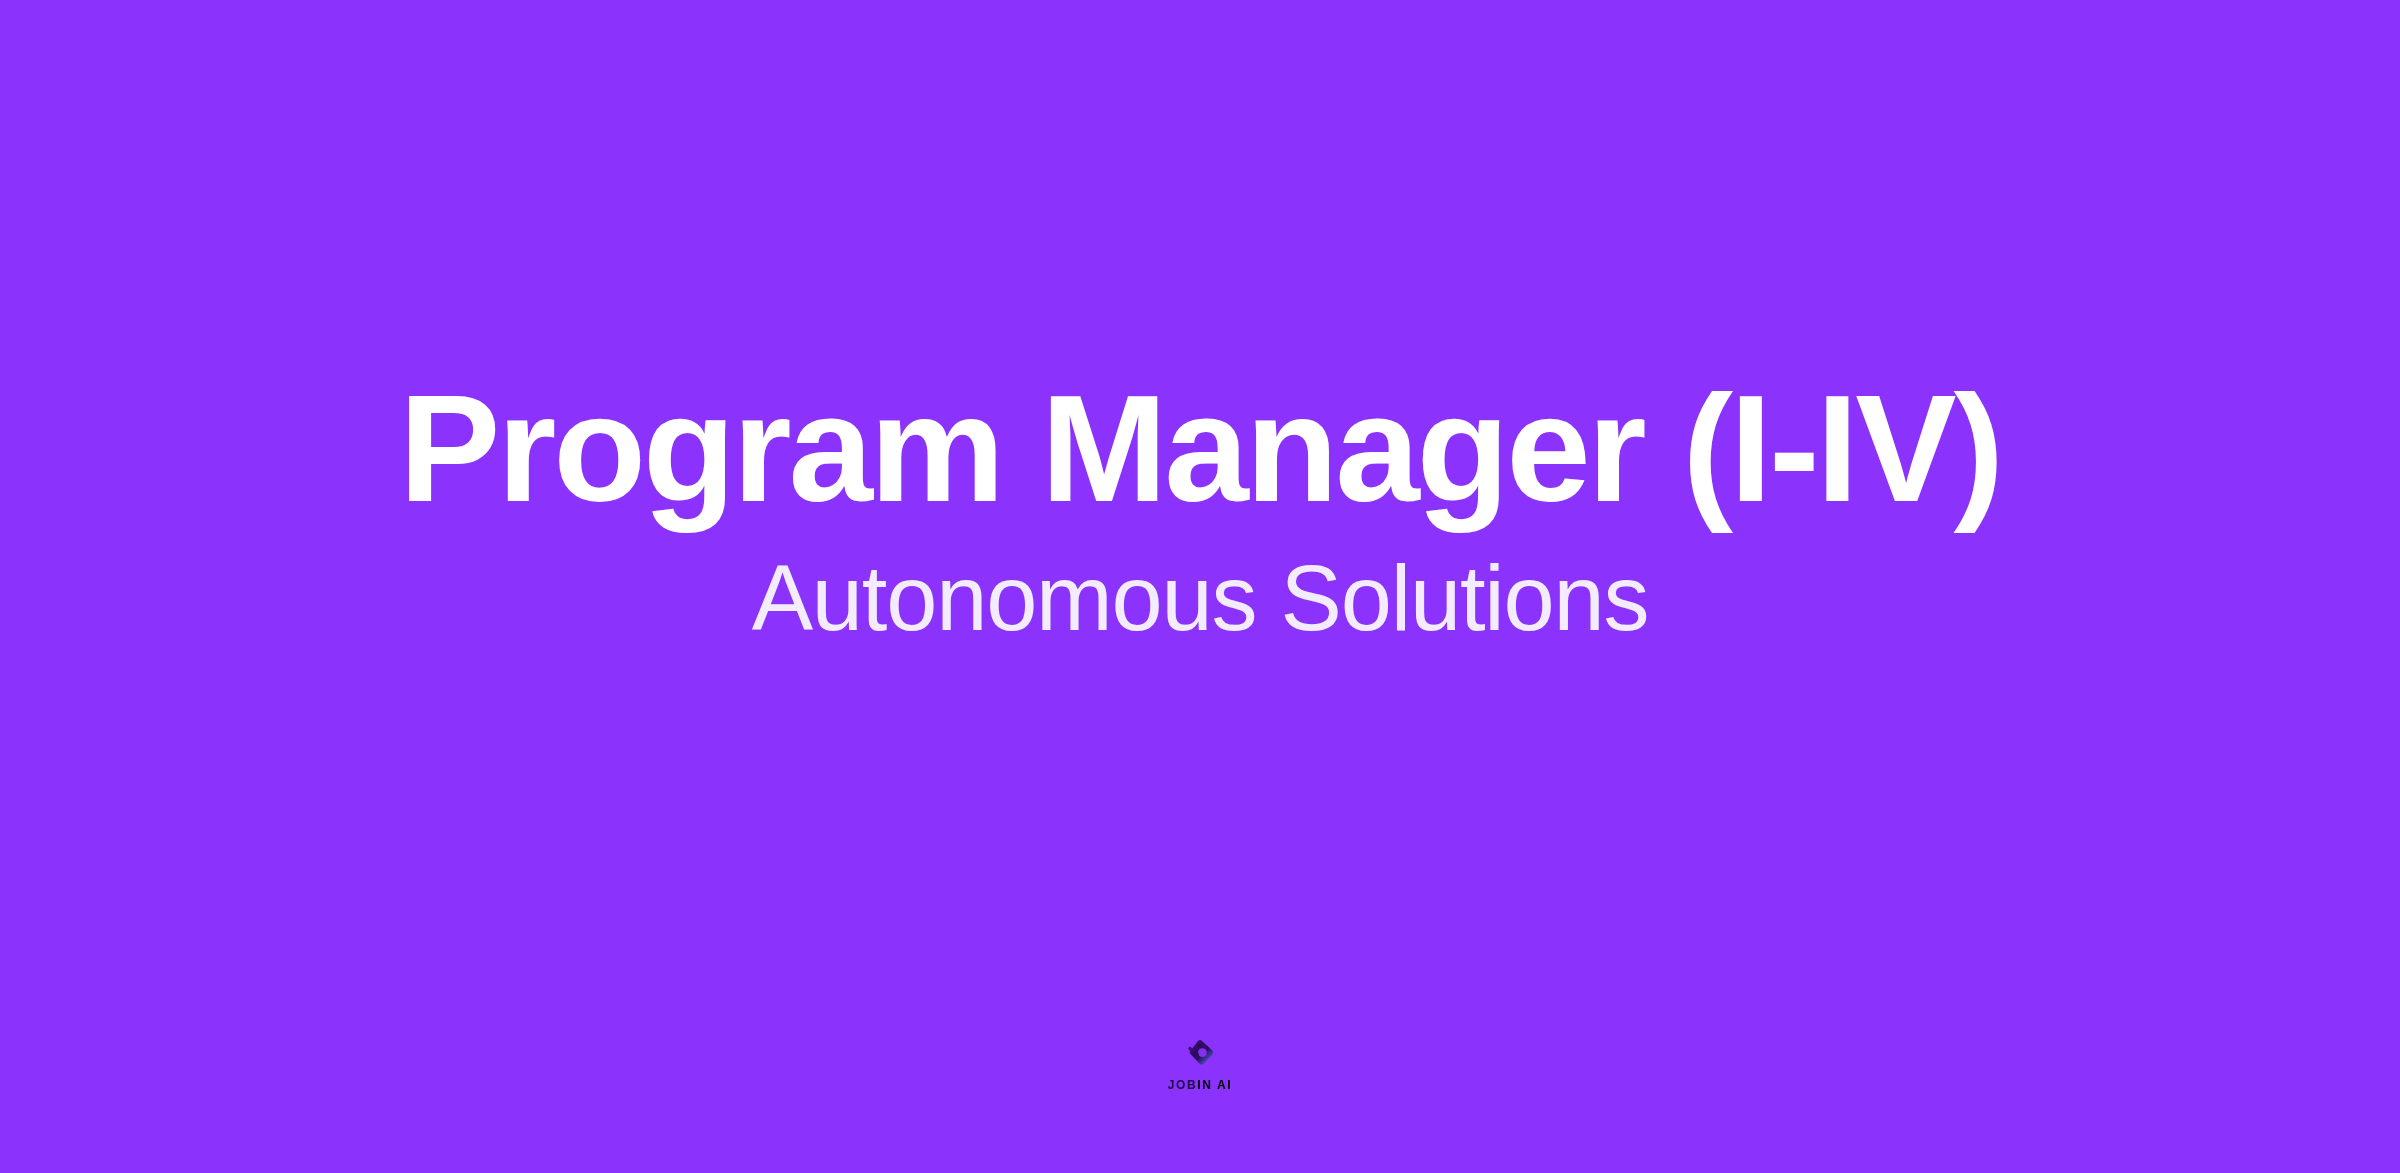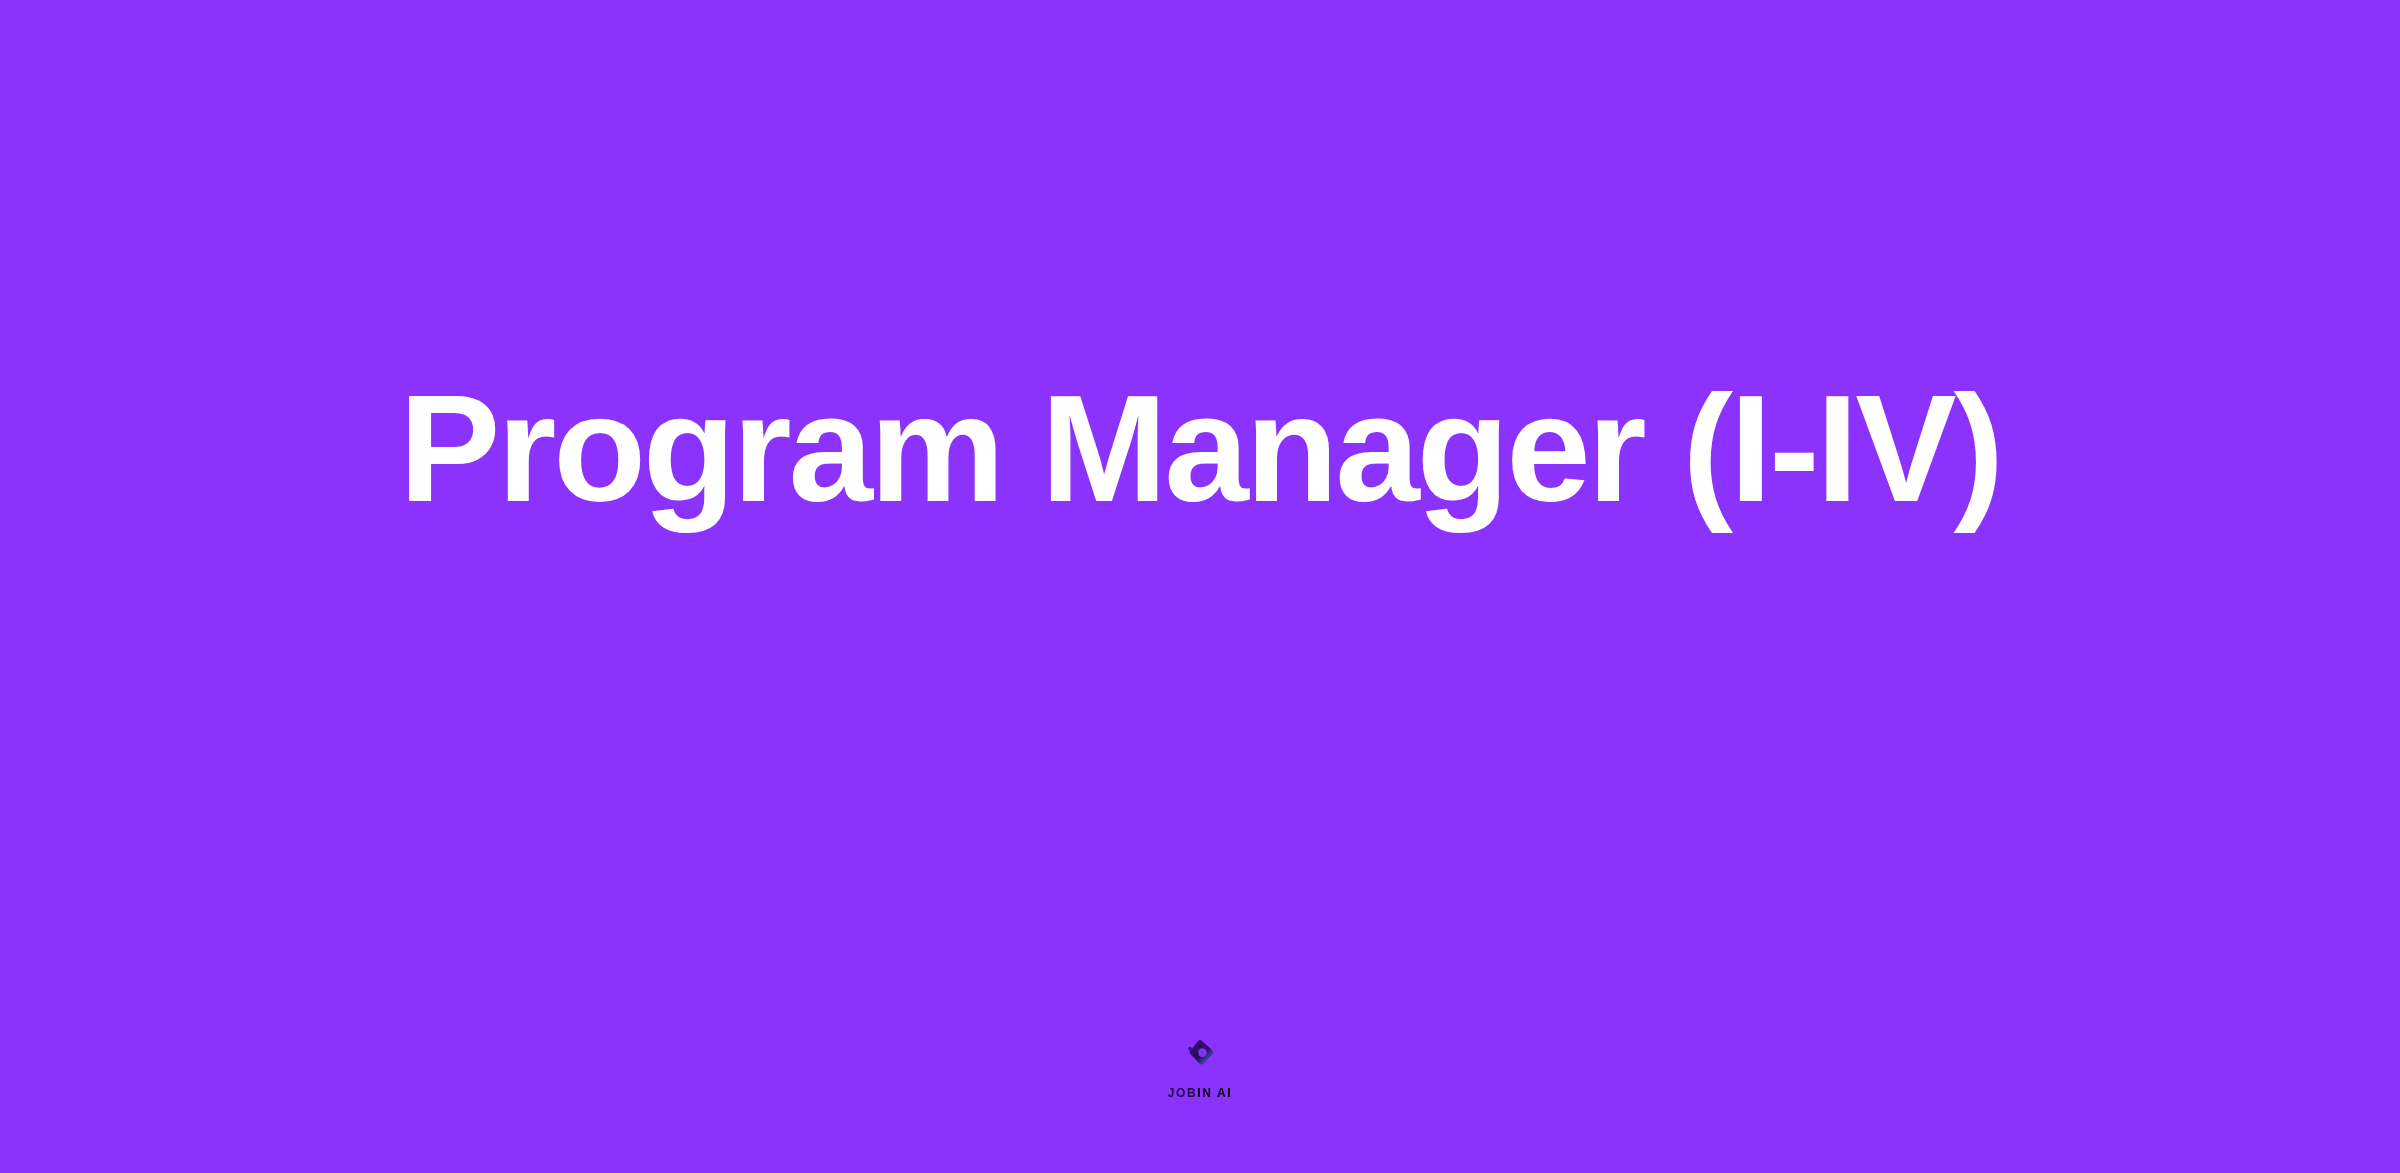--- a/index.html
+++ b/index.html
@@ -67,21 +67,21 @@
 
   
   .brand {
     position: absolute;
     left: 50%;
     transform: translateX(-50%);
     top: 1038px;
     display: flex;
     flex-direction: column;
     align-items: center;
-    gap: 19px;
+    gap: 11px;
   }
 
   .brand-mark {
     width: 32px;
     height: 30px;
     display: block;
     line-height: 0;
   }
 
   .brand-wordmark {
@@ -103,20 +103,21 @@
     color: #000000;
   }
 </style>
 </head>
 <body>
 
 <div class="slide">
 
   <div class="title-block">
     <h1 class="slide-title">Program Manager (I-IV)</h1>
+    <h2 class="slide-subtitle">Autonomous Solutions</h2>
   </div>
 
   <div class="brand">
     <span class="brand-mark">
       <svg width="32" height="30" viewBox="0 0 32 30" xmlns="http://www.w3.org/2000/svg">
         <defs>
           <linearGradient id="markGrad" x1="0" y1="0" x2="1" y2="1">
             <stop offset="0%" stop-color="#3A1078"></stop>
             <stop offset="55%" stop-color="#2B0B5E"></stop>
             <stop offset="100%" stop-color="#5B7CFA"></stop>

